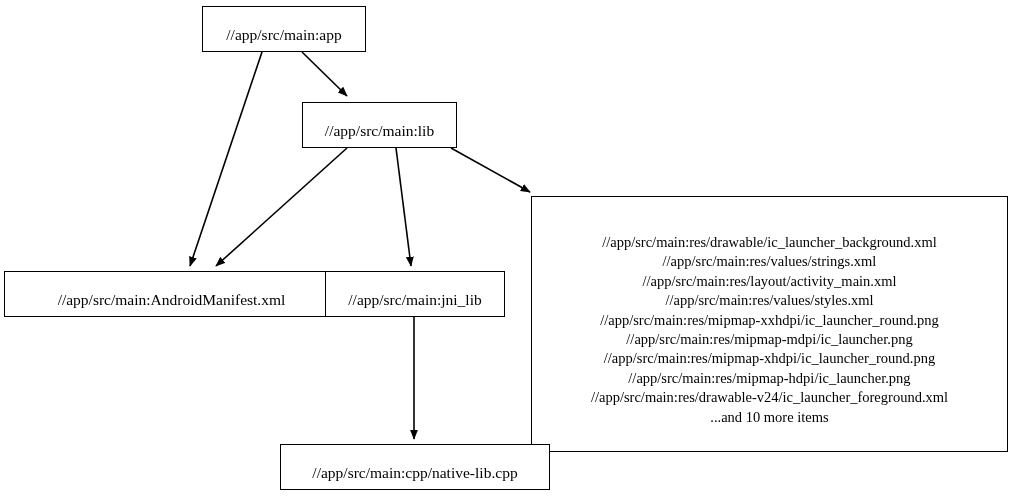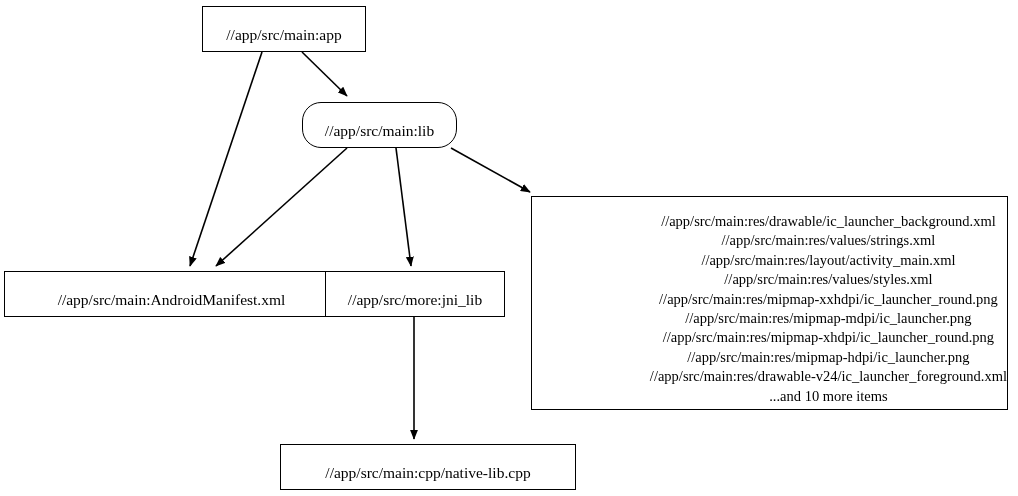--- a/index.html
+++ b/index.html
@@ -40,26 +40,26 @@
   }
   .node-label {
     display: block;
     white-space: pre;
     text-align: center;
     margin-top: 12px;
   }
 
   
   #node-app            { left: 202px; top: 6px;   width: 164px; height: 46px; }
-  #node-lib            { left: 302px; top: 102px; width: 155px; height: 46px; border-radius: 19px; }
+  #node-lib            { left: 302px; top: 102px; width: 155px; height: 46px; }
   #node-manifest       { left: 4px;   top: 271px; width: 335px; height: 46px; }
   #node-jni-lib        { left: 325px; top: 271px; width: 180px; height: 46px; }
-  #node-resources      { left: 531px; top: 196px; width: 477px; height: 214px;
-                         font-size: 14.5px; line-height: 19.4px; justify-content: flex-end; }
-  #node-native-lib-cpp { left: 280px; top: 444px; width: 296px; height: 46px; }
+  #node-resources      { left: 531px; top: 196px; width: 477px; height: 256px;
+                         font-size: 14.5px; line-height: 19.4px; }
+  #node-native-lib-cpp { left: 280px; top: 444px; width: 270px; height: 46px; }
 </style>
 </head>
 <body>
 
 <div id="canvas">
 
   <svg id="edge-layer" viewBox="0 0 1018 496" width="1018" height="496" xmlns="http://www.w3.org/2000/svg">
     <defs>
       <marker id="arrowhead" markerWidth="10" markerHeight="8" refX="9.2" refY="4" orient="auto" markerUnits="userSpaceOnUse">
         <path d="M0,0 L10,4 L0,8 z" fill="#000000"></path>
@@ -85,21 +85,21 @@
 
   <div class="node" id="node-lib">
     <span class="node-label">//app/src/main:lib</span>
   </div>
 
   <div class="node" id="node-manifest">
     <span class="node-label">//app/src/main:AndroidManifest.xml</span>
   </div>
 
   <div class="node" id="node-jni-lib">
-    <span class="node-label">//app/src/more:jni_lib</span>
+    <span class="node-label">//app/src/main:jni_lib</span>
   </div>
 
   <div class="node" id="node-resources">
     <span class="node-label">//app/src/main:res/drawable/ic_launcher_background.xml
 //app/src/main:res/values/strings.xml
 //app/src/main:res/layout/activity_main.xml
 //app/src/main:res/values/styles.xml
 //app/src/main:res/mipmap-xxhdpi/ic_launcher_round.png
 //app/src/main:res/mipmap-mdpi/ic_launcher.png
 //app/src/main:res/mipmap-xhdpi/ic_launcher_round.png

